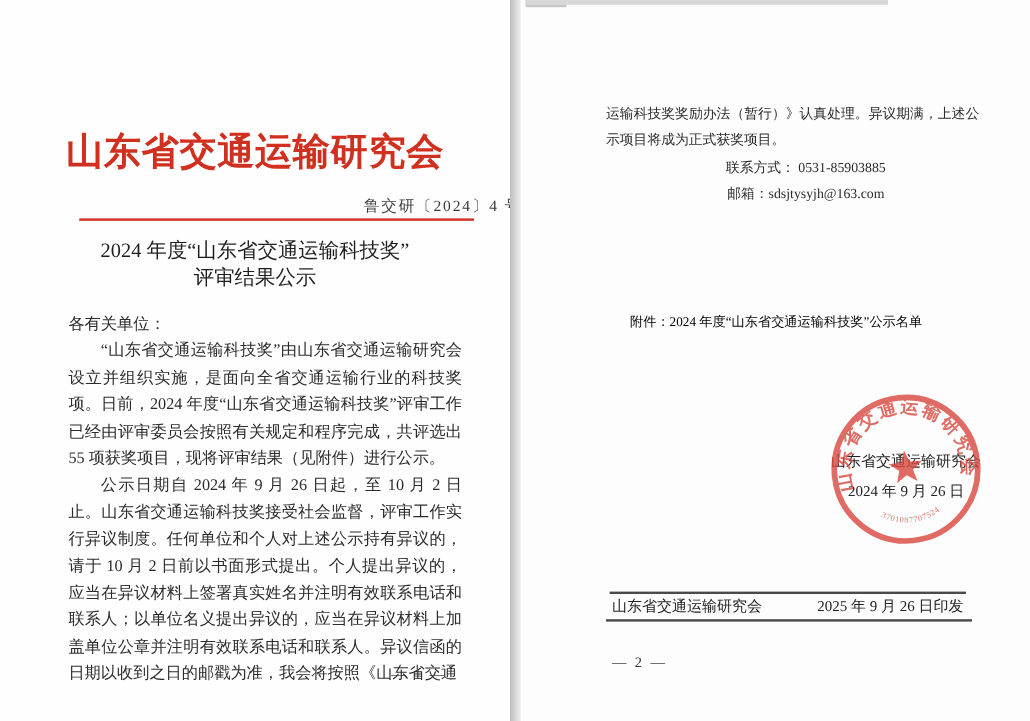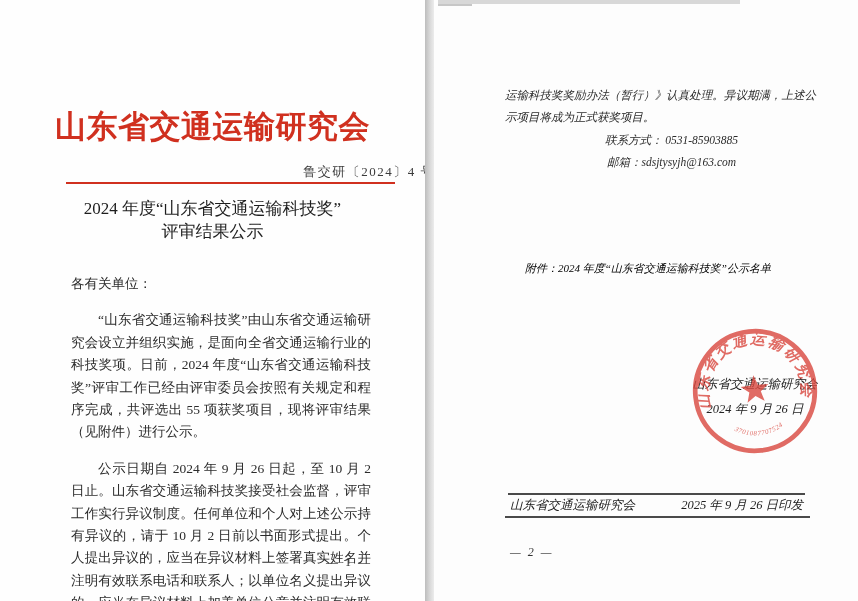--- a/index.html
+++ b/index.html
@@ -12,21 +12,21 @@
   body{
     width:858px;height:601px;position:relative;overflow:hidden;
     background:#ffffff;
     font-family:"Liberation Serif","DejaVu Serif",serif;
     color:var(--ink);
   }
   .page{position:absolute;top:0;height:601px;background:#fefefe;}
   .page-left{left:0;width:425px;}
   .page-gap{position:absolute;top:0;left:425px;width:9px;height:601px;
     background:linear-gradient(to right,#bdbdbd 0%,#d9d9d9 55%,#ececec 100%);}
-  .page-right{left:434px;width:424px;background:#fdfdfd;font-style:italic;}
+  .page-right{left:434px;width:424px;background:#fdfdfd;}
   .scan-edge{position:absolute;top:0;left:4px;width:302px;height:4px;background:#d8d8d8;}
   .scan-edge-dark{position:absolute;top:0;left:4px;width:34px;height:6px;background:#c7c7c7;}
 
   
   .org-title{
     position:absolute;top:106px;left:0;width:100%;margin:0;
     text-align:center;color:var(--title-red);
     font-size:31px;font-weight:bold;letter-spacing:0.5px;white-space:nowrap;
   }
   .doc-number{
@@ -36,21 +36,21 @@
   .red-rule{position:absolute;top:182px;left:66px;width:329px;height:2px;
     background:var(--title-red);}
   .heading{
     position:absolute;top:197px;left:0;width:100%;margin:0;
     text-align:center;font-size:17px;font-weight:normal;color:#1e1e1e;line-height:23px;
   }
   .body1{
     position:absolute;top:259px;left:57px;width:328px;
     font-size:13.5px;line-height:22.4px;text-align:justify;color:#2b2b2b;
   }
-  .body1 p{margin:14px;}
+  .body1 p{margin:0;}
   .body1 p.indent{text-indent:2em;}
   .pagenum{font-size:12px;color:#333;letter-spacing:2px;white-space:nowrap;}
   .pagenum1{position:absolute;top:555px;left:326px;}
 
   
   .body2{
     position:absolute;top:84px;left:71px;width:311px;
     font-size:11.5px;line-height:22.3px;text-align:justify;color:#2b2b2b;
   }
   .body2 p{margin:0;}

